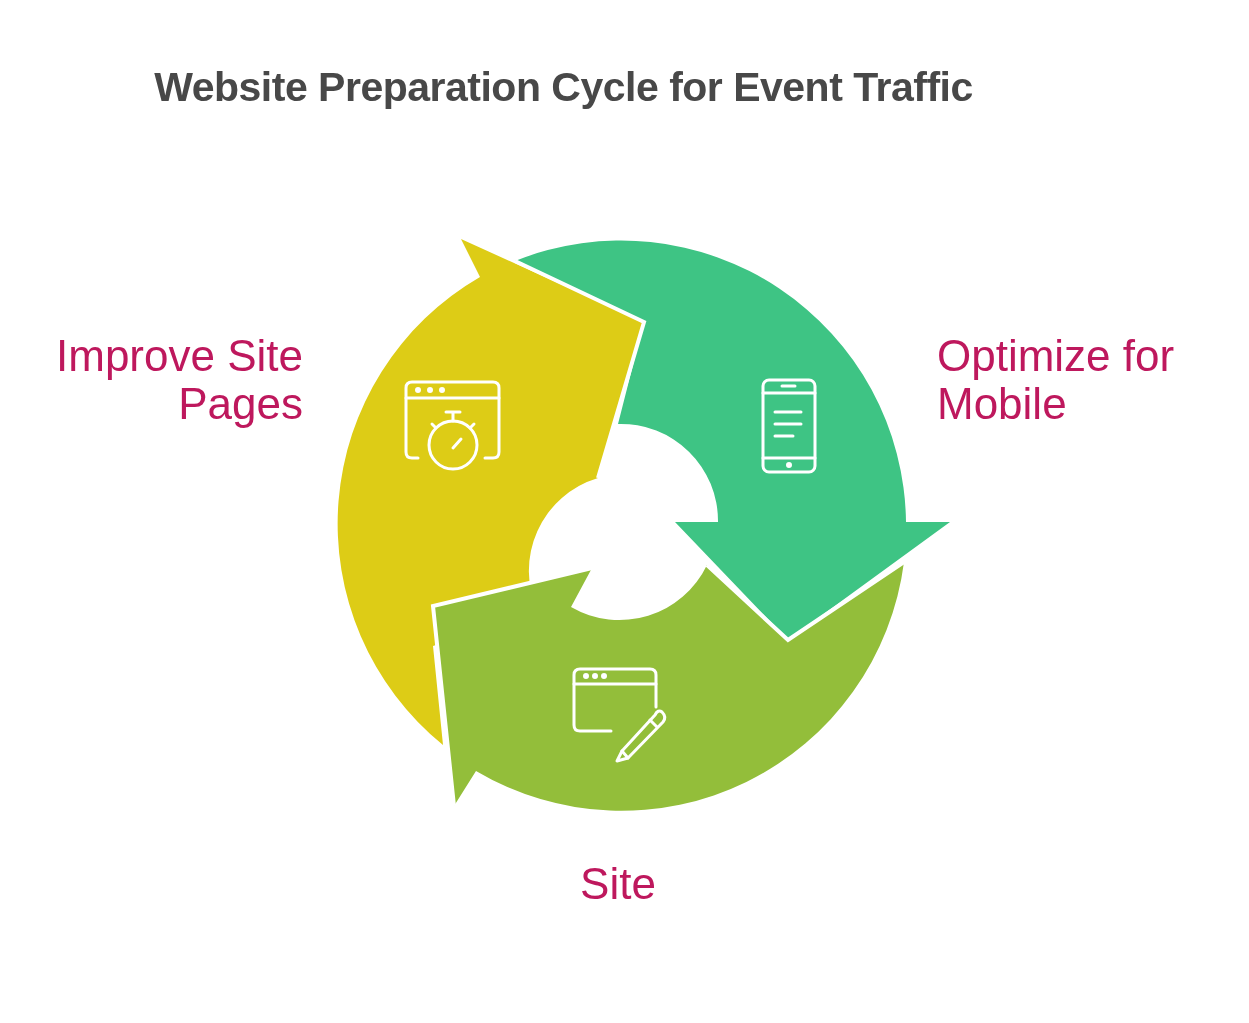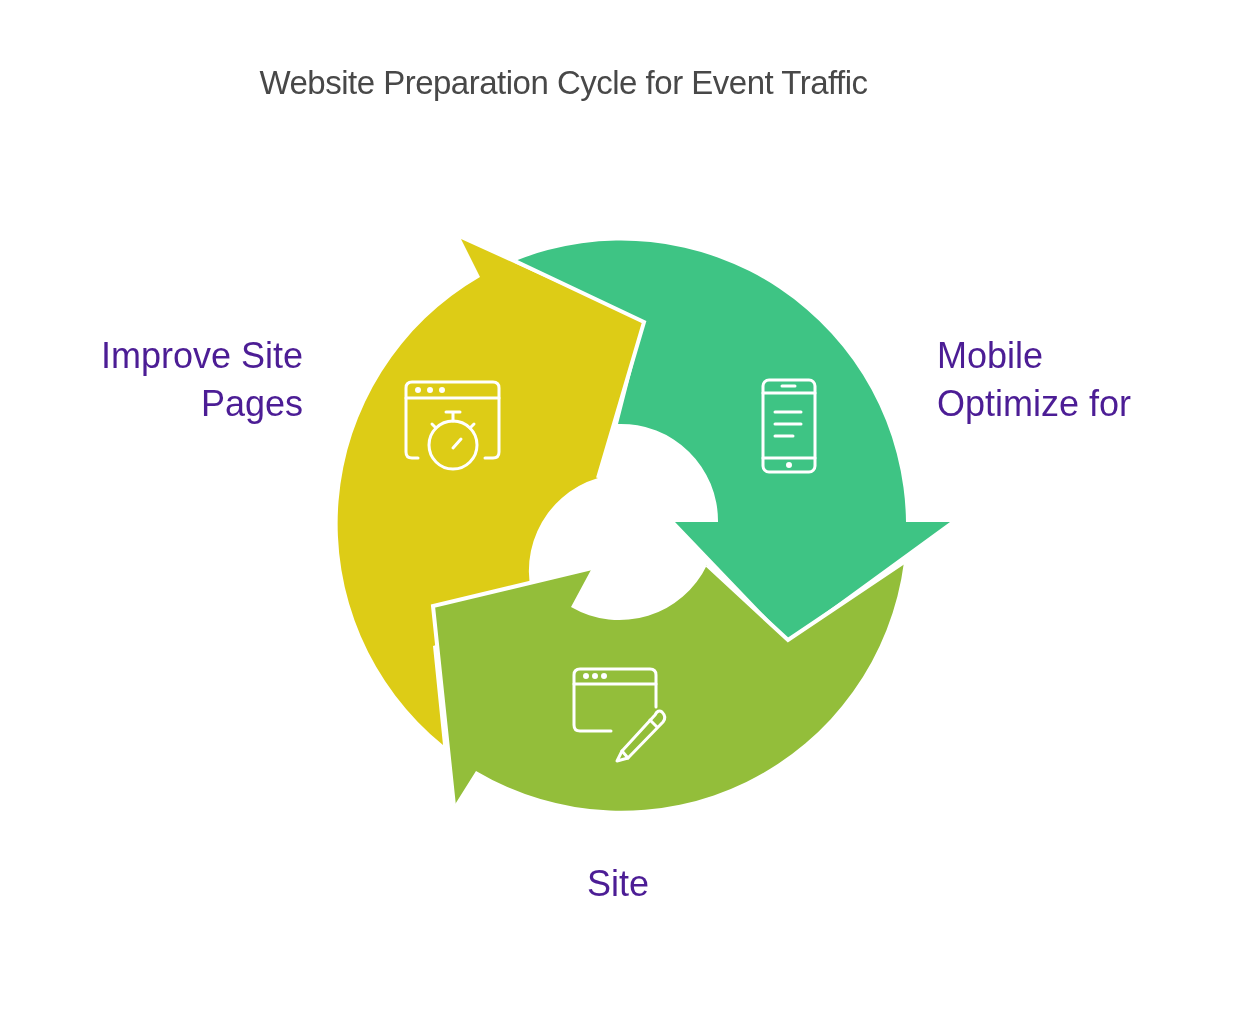--- a/index.html
+++ b/index.html
@@ -1,18 +1,18 @@
 <!DOCTYPE html>
 <html><head>
 <meta charset="utf-8">
 <style>
   html, body { margin:0; padding:0; background:#ffffff; }
   body { width:1249px; height:1023px; position:relative; overflow:hidden; font-family:"Liberation Sans", sans-serif; }
-  .title { position:absolute; left:0; top:64px; width:1127px; text-align:center; font-size:33px; font-weight:normal; color:#484848; letter-spacing:-0.5px; }
-  .label { position:absolute; font-size:36px; color:#4c1d95; line-height:48px; }
+  .title { position:absolute; left:0; top:64px; width:1127px; text-align:center; font-size:41px; font-weight:bold; color:#484848; letter-spacing:-0.5px; }
+  .label { position:absolute; font-size:44px; color:#be185d; line-height:48px; }
   .label-left { right:946px; top:332px; text-align:right; }
   .label-right { left:937px; top:332px; text-align:left; }
   .label-bottom { left:0; width:1236px; top:860px; text-align:center; }
   svg.diagram { position:absolute; left:0; top:0; }
 </style>
 </head>
 <body>
 
 <div class="title">Website Preparation Cycle for Event Traffic</div>
 
@@ -68,18 +68,18 @@
     <line x1="622" y1="751" x2="628" y2="758"></line>
     <line x1="650" y1="720" x2="657" y2="727"></line>
   </g>
 </svg>
 
 <div class="label label-left">
   <div>Improve Site</div>
   <div>Pages</div>
 </div>
 <div class="label label-right">
+  <div>Optimize for</div>
   <div>Mobile</div>
-  <div>Optimize for</div>
 </div>
 <div class="label label-bottom">
   <div>Site</div>
 </div>
 
 </body></html>

